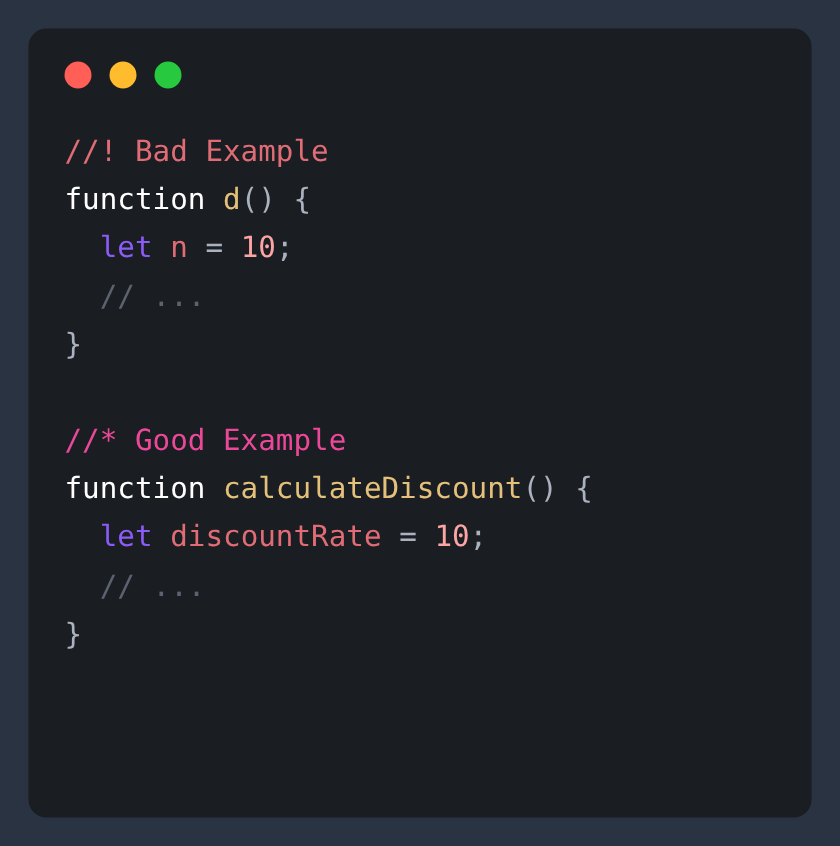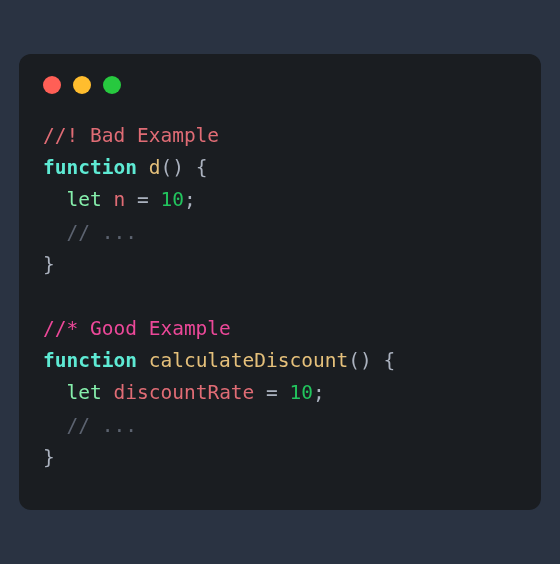--- a/index.html
+++ b/index.html
@@ -9,21 +9,21 @@
     height: 564px;
     display: flex;
     align-items: center;
     justify-content: center;
     font-family: ui-monospace, SFMono-Regular, "SF Mono", Menlo, Consolas, monospace;
   }
   .window {
     background: #1a1d21;
     border-radius: 12px;
     width: 522px;
-    height: 456px;
+    height: 526px;
     padding: 22px 24px;
   }
   .traffic-lights {
     display: flex;
     gap: 12px;
     margin-bottom: 26px;
   }
   .dot {
     width: 18px;
     height: 18px;
@@ -34,25 +34,25 @@
   .dot.green { background: #27c93f; }
   .code {
     font-size: 19.5px;
     line-height: 1.65;
     white-space: pre;
     color: #abb2bf;
   }
   .tok-comment { color: #5c6370; }
   .tok-comment-bang { color: #e06c75; }
   .tok-comment-star { color: #ec4899; }
-  .tok-keyword { color: #86efac; }
-  .tok-funcdecl { color: #5eead4; font-weight: bold; }
+  .tok-keyword { color: #8b5cf6; }
+  .tok-funcdecl { color: #ffffff; }
   .tok-funcname { color: #e5c07b; }
   .tok-ident { color: #e06c75; }
-  .tok-number { color: #22c55e; }
+  .tok-number { color: #fca5a5; }
   .tok-punct { color: #abb2bf; }
 </style>
 </head>
 <body>
 
 <div class="window">
   <div class="traffic-lights">
     <div class="dot red"></div>
     <div class="dot yellow"></div>
     <div class="dot green"></div>

